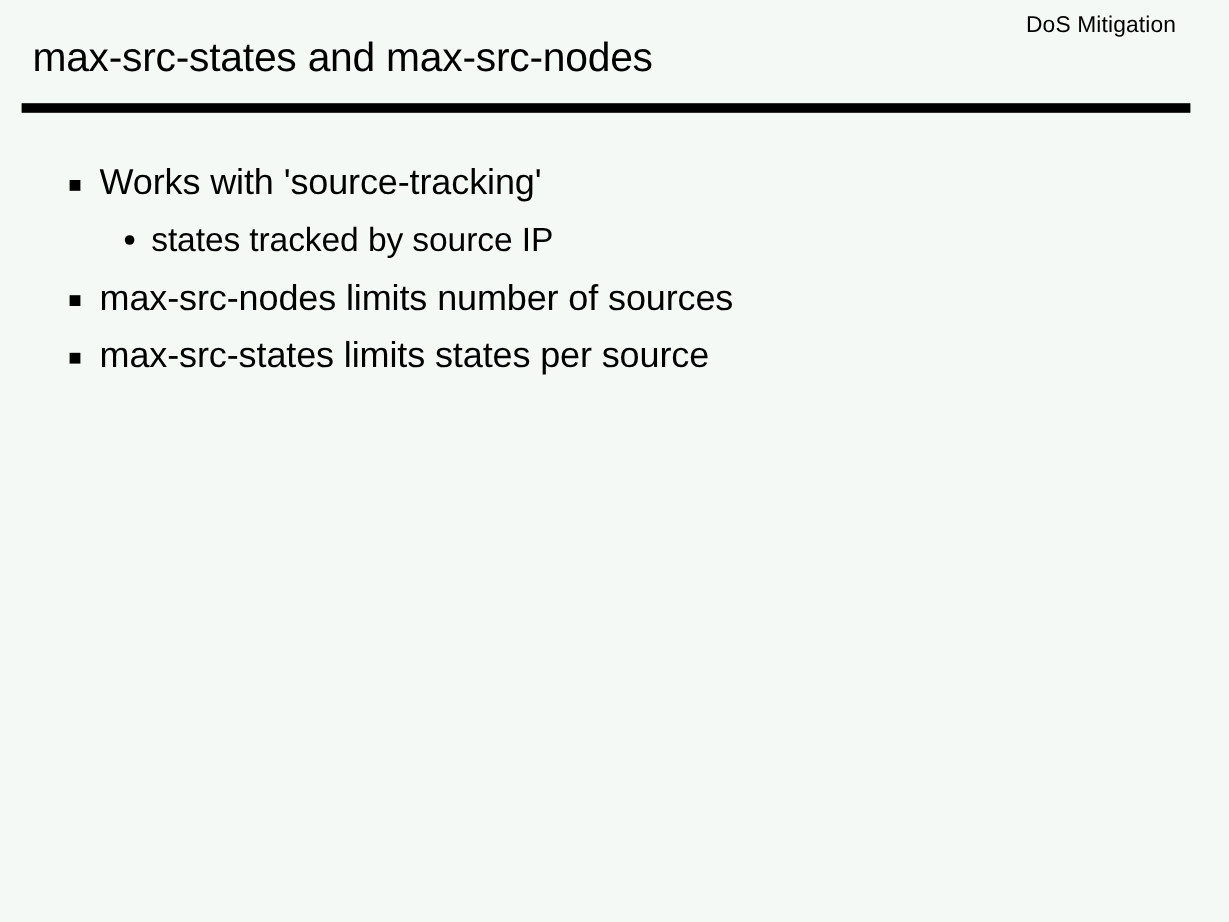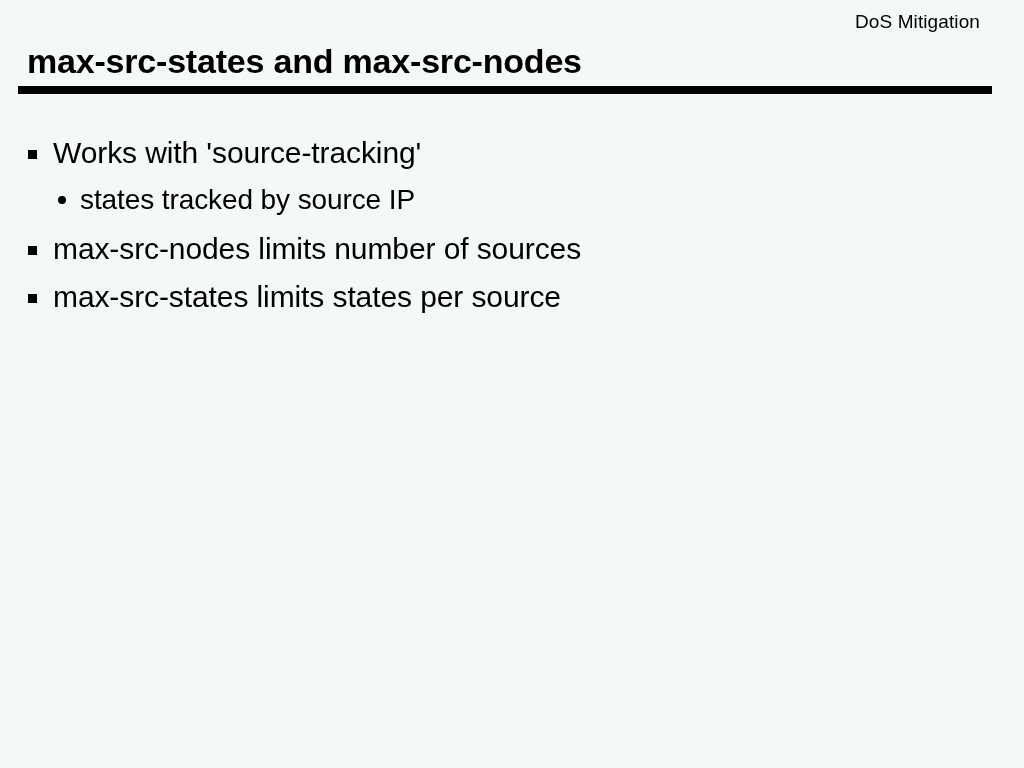--- a/index.html
+++ b/index.html
@@ -35,25 +35,25 @@
     font-size: 19px;
     line-height: 24px;
     letter-spacing: 0.1px;
     color: #000000;
     white-space: nowrap;
   }
 
   
   .slide-title {
     position: absolute;
-    top: 41px;
+    top: 28px;
     left: 27px;
     font-size: 34px;
     line-height: 40px;
-    font-weight: bold;
+    font-weight: normal;
     letter-spacing: -0.2px;
     color: #000000;
     white-space: nowrap;
     margin: 0;
   }
 
   .title-rule {
     position: absolute;
     top: 86px;
     left: 18px;
@@ -70,25 +70,25 @@
     width: 1024px;
   }
 
   .bullet-row {
     display: flex;
     align-items: flex-start;
     height: 48px;
   }
 
   .bullet-row.level-1 {
-    padding-left: 28px;
+    padding-left: 58px;
   }
 
   .bullet-row.level-2 {
-    padding-left: 58px;
+    padding-left: 104px;
   }
 
   .bullet-marker {
     flex: 0 0 auto;
     display: inline-block;
   }
 
   .level-1 .bullet-marker {
     width: 9px;
     height: 9px;

